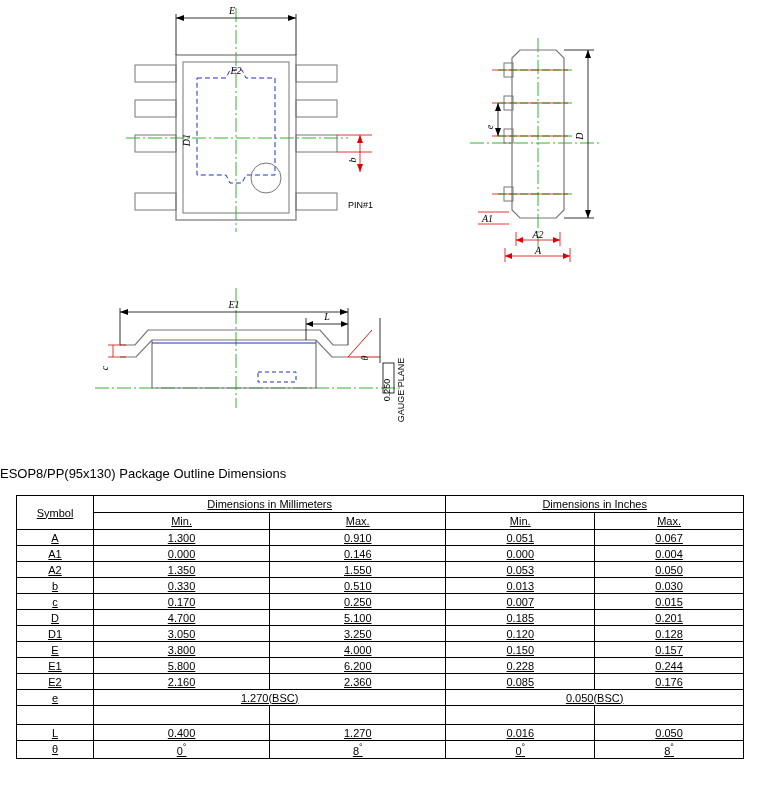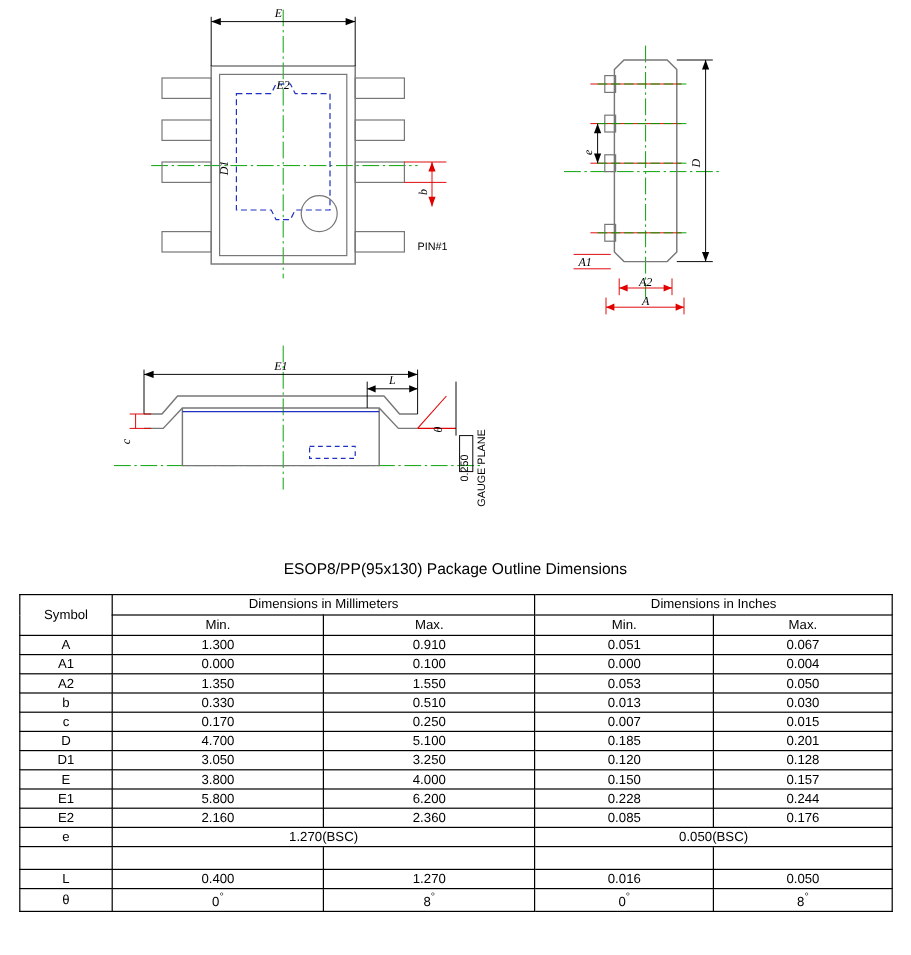--- a/index.html
+++ b/index.html
@@ -6,24 +6,24 @@
   body{width:759px;height:796px;font-family:"Liberation Sans",sans-serif;color:#000;position:relative;overflow:hidden;}
   .page{position:relative;width:759px;height:796px;}
 
   
   .drawing{position:absolute;left:0;top:0;width:759px;height:440px;}
   svg{display:block;}
   .lbl{font-family:"Liberation Sans",sans-serif;font-size:9px;fill:#000;}
   .lbl-it{font-family:"Liberation Serif",serif;font-style:italic;font-size:10px;fill:#000;}
 
   
-  .title{position:absolute;left:0;top:466px;width:759px;text-align:center;font-size:13px;}
+  .title{position:absolute;left:0;top:466px;width:759px;font-size:13px;}
 
   
-  .tblwrap{position:absolute;left:16px;top:495px;width:728px;}
+  .tblwrap{position:absolute;left:16px;top:495px;width:728px;text-decoration:underline;}
   table{border-collapse:collapse;width:728px;font-size:11px;}
   td,th{border:1px solid #000;text-align:center;padding:1px 2px;font-weight:normal;}
   .symcol{width:72px;}
   .hdr{height:17px;}
   tr{height:16px;}
   .blank td{height:16px;}
   .deg{font-size:9px;vertical-align:super;}
 </style>
 </head>
 <body>
@@ -230,21 +230,21 @@
         <tr>
           <td>A</td>
           <td>1.300</td>
           <td>0.910</td>
           <td>0.051</td>
           <td>0.067</td>
         </tr>
         <tr>
           <td>A1</td>
           <td>0.000</td>
-          <td>0.100</td>
+          <td>0.146</td>
           <td>0.000</td>
           <td>0.004</td>
         </tr>
         <tr>
           <td>A2</td>
           <td>1.350</td>
           <td>1.550</td>
           <td>0.053</td>
           <td>0.050</td>
         </tr>

